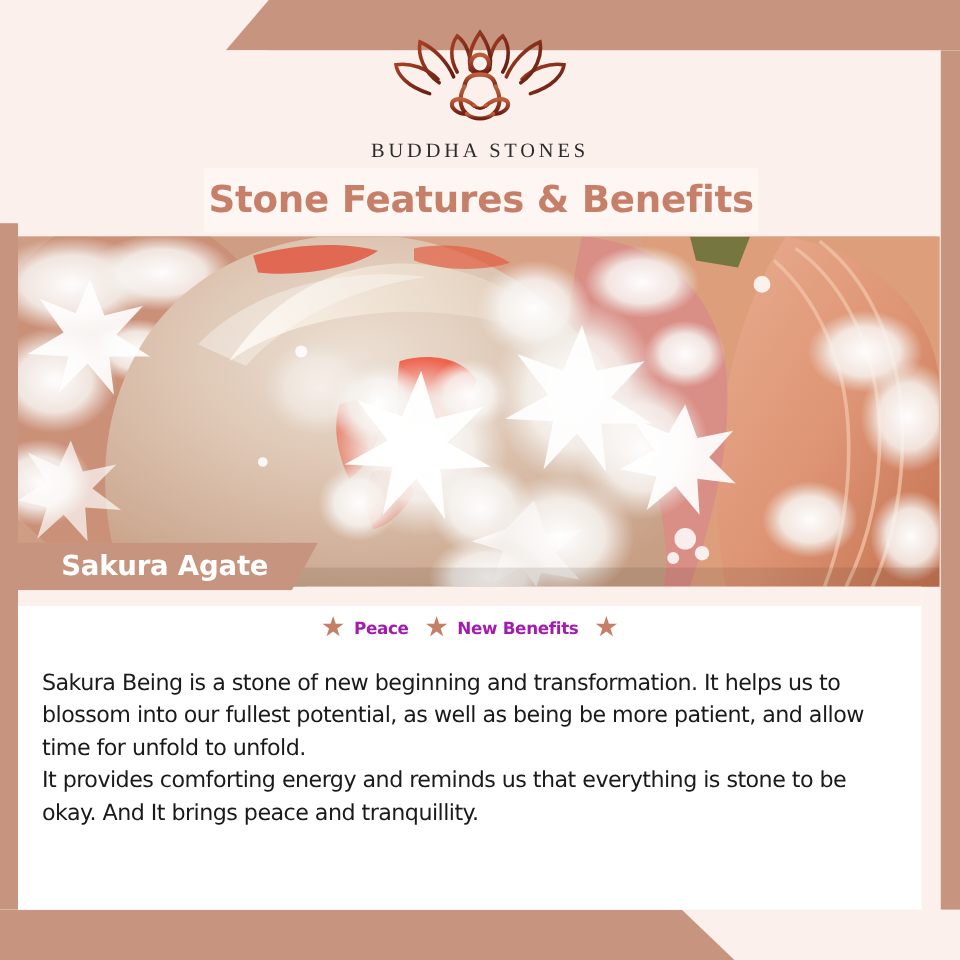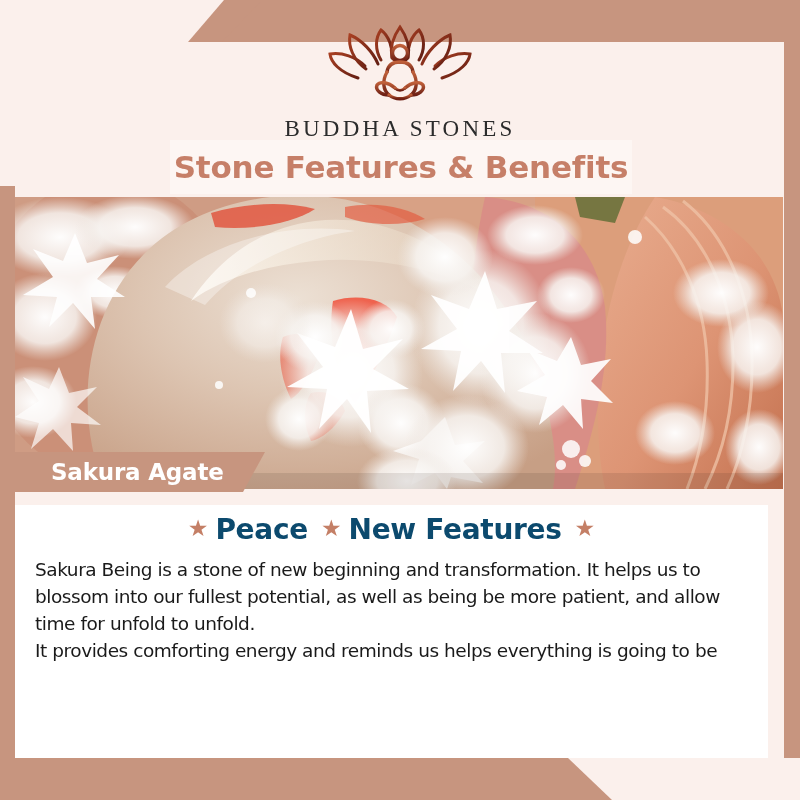--- a/index.html
+++ b/index.html
@@ -43,21 +43,21 @@
   
   .logo-block {
     position:absolute; top:24px; left:0; width:800px;
     display:flex; flex-direction:column; align-items:center;
     z-index:5;
   }
   .logo-mark { width:150px; height:86px; display:block; }
   .logo-word {
     margin-top:6px;
     font-family:"Liberation Serif", serif;
-    font-size:23px;
+    font-size:17px;
     letter-spacing:3.2px;
     color:#2b2b2b;
     font-weight:400;
   }
 
   
   .title-banner {
     position:absolute; top:140px; left:170px;
     width:462px; height:54px;
     background:#fdf6f3;
@@ -123,23 +123,23 @@
   .benefit {
     display:flex; align-items:center; gap:7px;
   }
   .star {
     font-size:23px; line-height:1;
     color:#c47f66;
     margin-top:-2px;
   }
   .benefit-label {
     font-family:"DejaVu Sans", sans-serif;
-    font-size:28px;
+    font-size:14px;
     font-weight:bold;
-    color:#0c4a6e;
+    color:#a21caf;
     letter-spacing:-0.3px;
     white-space:nowrap;
   }
 
   
   .description {
     position:absolute; top:67px; left:20px;
     width:718px;
   }
   .desc-line {
@@ -339,28 +339,29 @@
   <div class="content">
     <div class="content-tint"></div>
 
     <div class="benefits">
       <div class="benefit">
         <span class="star">★</span>
         <span class="benefit-label">Peace</span>
       </div>
       <div class="benefit">
         <span class="star">★</span>
-        <span class="benefit-label">New Features</span>
+        <span class="benefit-label">New Benefits</span>
       </div>
       <div class="benefit">
         <span class="star">★</span>
       </div>
     </div>
 
     <div class="description">
       <div class="desc-line">Sakura Being is a stone of new beginning and transformation.  It helps us to</div>
       <div class="desc-line">blossom into our fullest potential, as well as being be more patient, and allow</div>
       <div class="desc-line">time for unfold to unfold.</div>
-      <div class="desc-line">It provides comforting energy and reminds us helps everything is going to be</div>
+      <div class="desc-line">It provides comforting energy and reminds us that everything is stone to be</div>
+      <div class="desc-line">okay. And It brings peace and tranquillity.</div>
     </div>
   </div>
 
 </div>
 
 </body></html>

